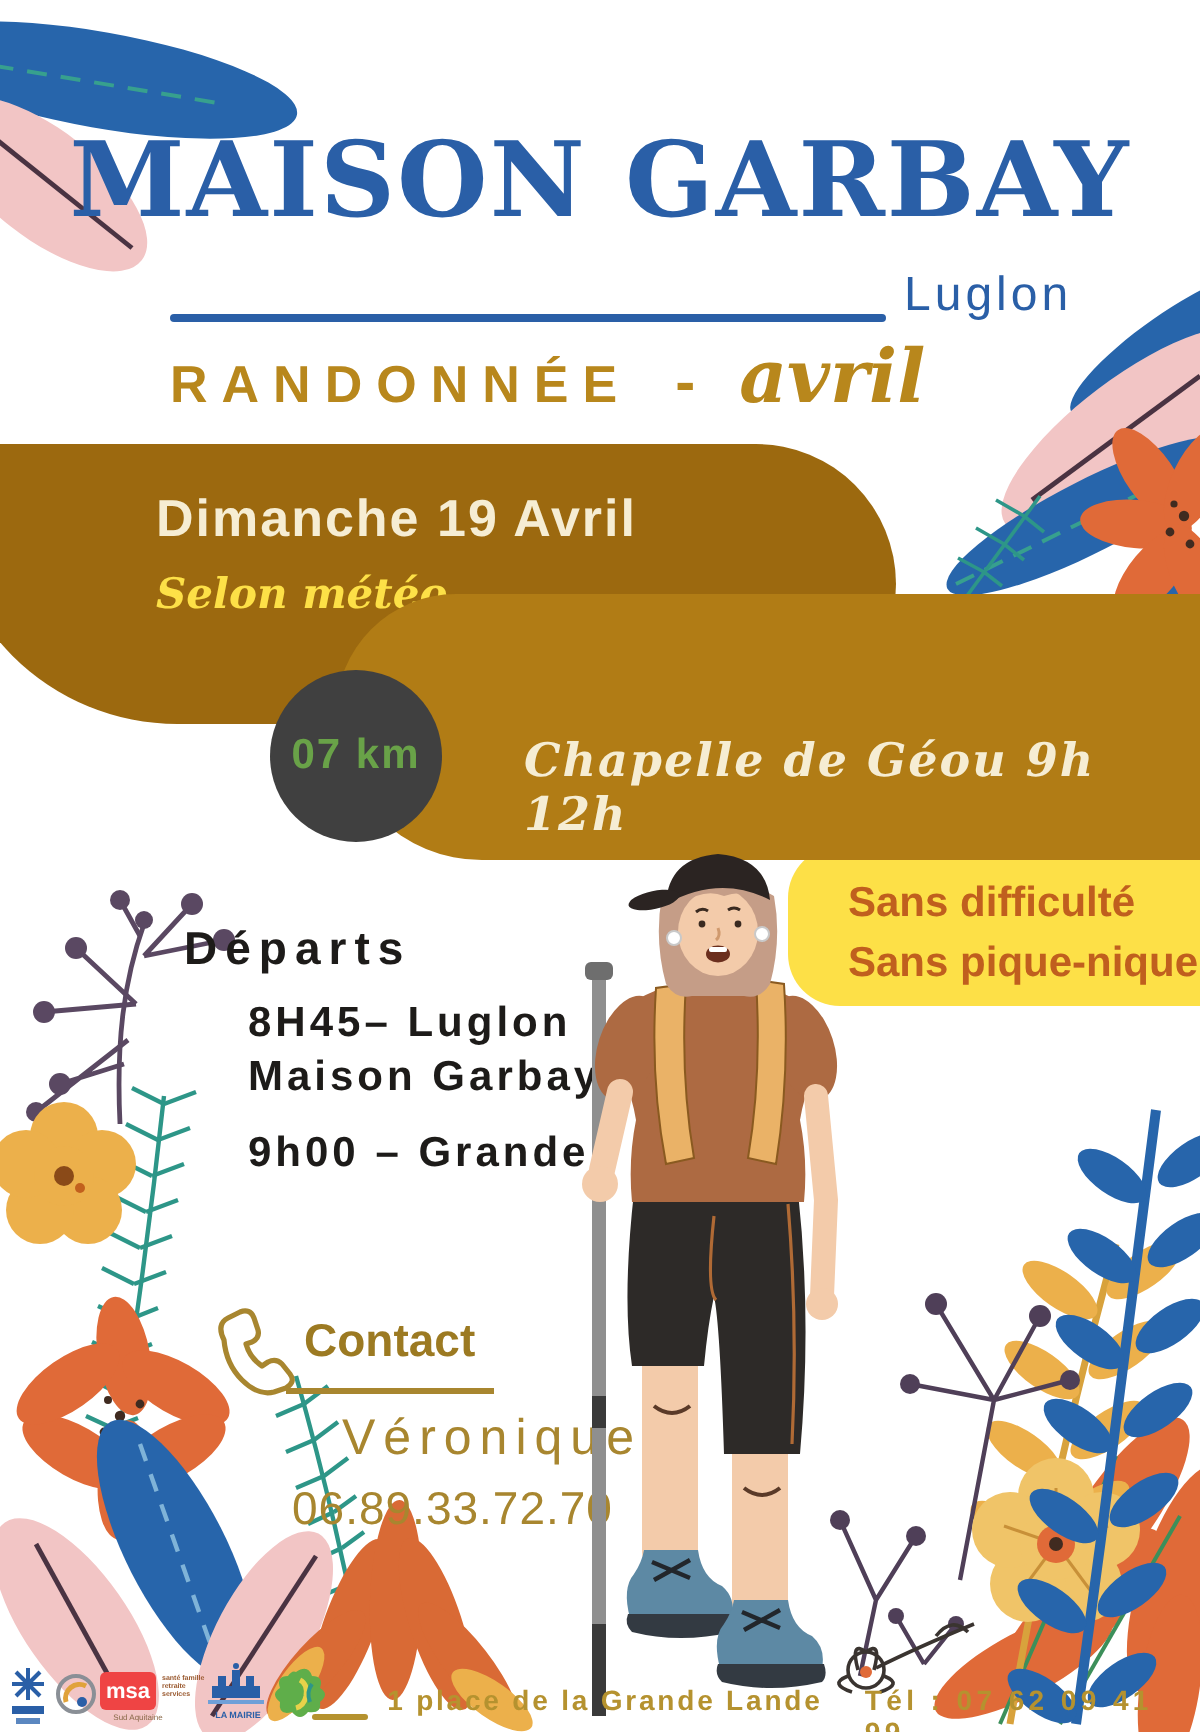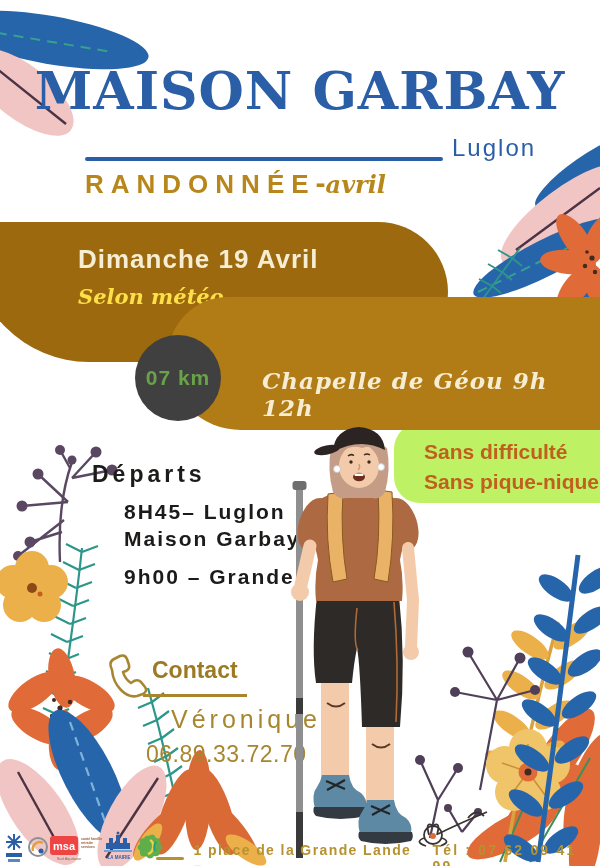--- a/index.html
+++ b/index.html
@@ -4,41 +4,41 @@
 <style>
   html,body{margin:0;padding:0;background:#e8e8e8;}
   .poster{position:relative;width:600px;height:866px;background:#ffffff;overflow:hidden;
           font-family:"Liberation Sans",sans-serif;}
   .abs{position:absolute;}
   
   .title{left:0;top:60px;width:600px;text-align:center;font-family:"DejaVu Serif",serif;
          font-weight:bold;font-size:52px;letter-spacing:1px;color:#2a5fa7;z-index:4;}
   .divider{left:85px;top:157px;width:358px;height:4px;background:#2a5fa7;border-radius:2px;z-index:4;}
   .luglon{left:452px;top:134px;font-size:24px;letter-spacing:2px;color:#2a5fa7;z-index:4;}
-  .event-line{left:85px;top:166px;display:flex;align-items:baseline;gap:0;z-index:4;}
+  .event-line{left:85px;top:166px;display:flex;align-items:baseline;gap:22px;z-index:4;}
   .event-name{font-size:26px;font-weight:bold;letter-spacing:7px;color:#b8871c;}
   .event-sep{font-size:30px;font-weight:bold;color:#b8871c;}
   .event-month{font-family:"DejaVu Serif",serif;font-style:italic;font-weight:bold;
-               font-size:24px;color:#b8871c;}
+               font-size:37px;color:#b8871c;}
   .script{font-family:"DejaVu Serif",serif;font-style:italic;font-weight:bold;}
   
   .block1{left:-28px;top:222px;width:476px;height:140px;background:#9c690f;
           border-radius:0 72px 72px 120px;z-index:2;}
   .block1 .date{position:absolute;left:106px;top:22px;font-size:26px;font-weight:bold;
                 letter-spacing:1px;color:#f6edd3;}
   .block1 .note{position:absolute;left:106px;top:62px;font-size:21px;color:#fde047;}
   .block2{left:168px;top:297px;width:440px;height:133px;background:#b17c15;
           border-radius:66px 0 0 80px;z-index:3;}
   .block2 .dest{position:absolute;left:94px;top:41px;font-size:21px;font-weight:bold;
                 letter-spacing:3px;color:#49521b;}
   .block2 .details{position:absolute;left:94px;top:70px;font-size:23px;letter-spacing:1px;color:#f6edd3;}
   .km-circle{left:135px;top:335px;width:86px;height:86px;border-radius:50%;background:#404040;
              display:flex;align-items:center;justify-content:center;z-index:4;
              font-size:21px;font-weight:bold;color:#69a248;letter-spacing:1px;}
-  .badge{left:394px;top:423px;width:206px;height:80px;background:#bef264;
+  .badge{left:394px;top:423px;width:206px;height:80px;background:#fde047;
          border-radius:26px 0 0 26px;z-index:2;}
   .badge .lines{position:absolute;left:30px;top:14px;font-size:21px;font-weight:bold;
                 line-height:30px;color:#c05f1e;}
   
   .dep-h{left:92px;top:461px;font-size:23px;font-weight:bold;letter-spacing:4px;color:#1d1b19;z-index:4;}
   .dep1{left:92px;top:500px;}
   .dep2{left:92px;top:527px;}
   .dep3{left:92px;top:565px;}
   .dep-line{font-size:21px;font-weight:bold;letter-spacing:2px;color:#1d1b19;z-index:4;margin-left:32px;}
   

